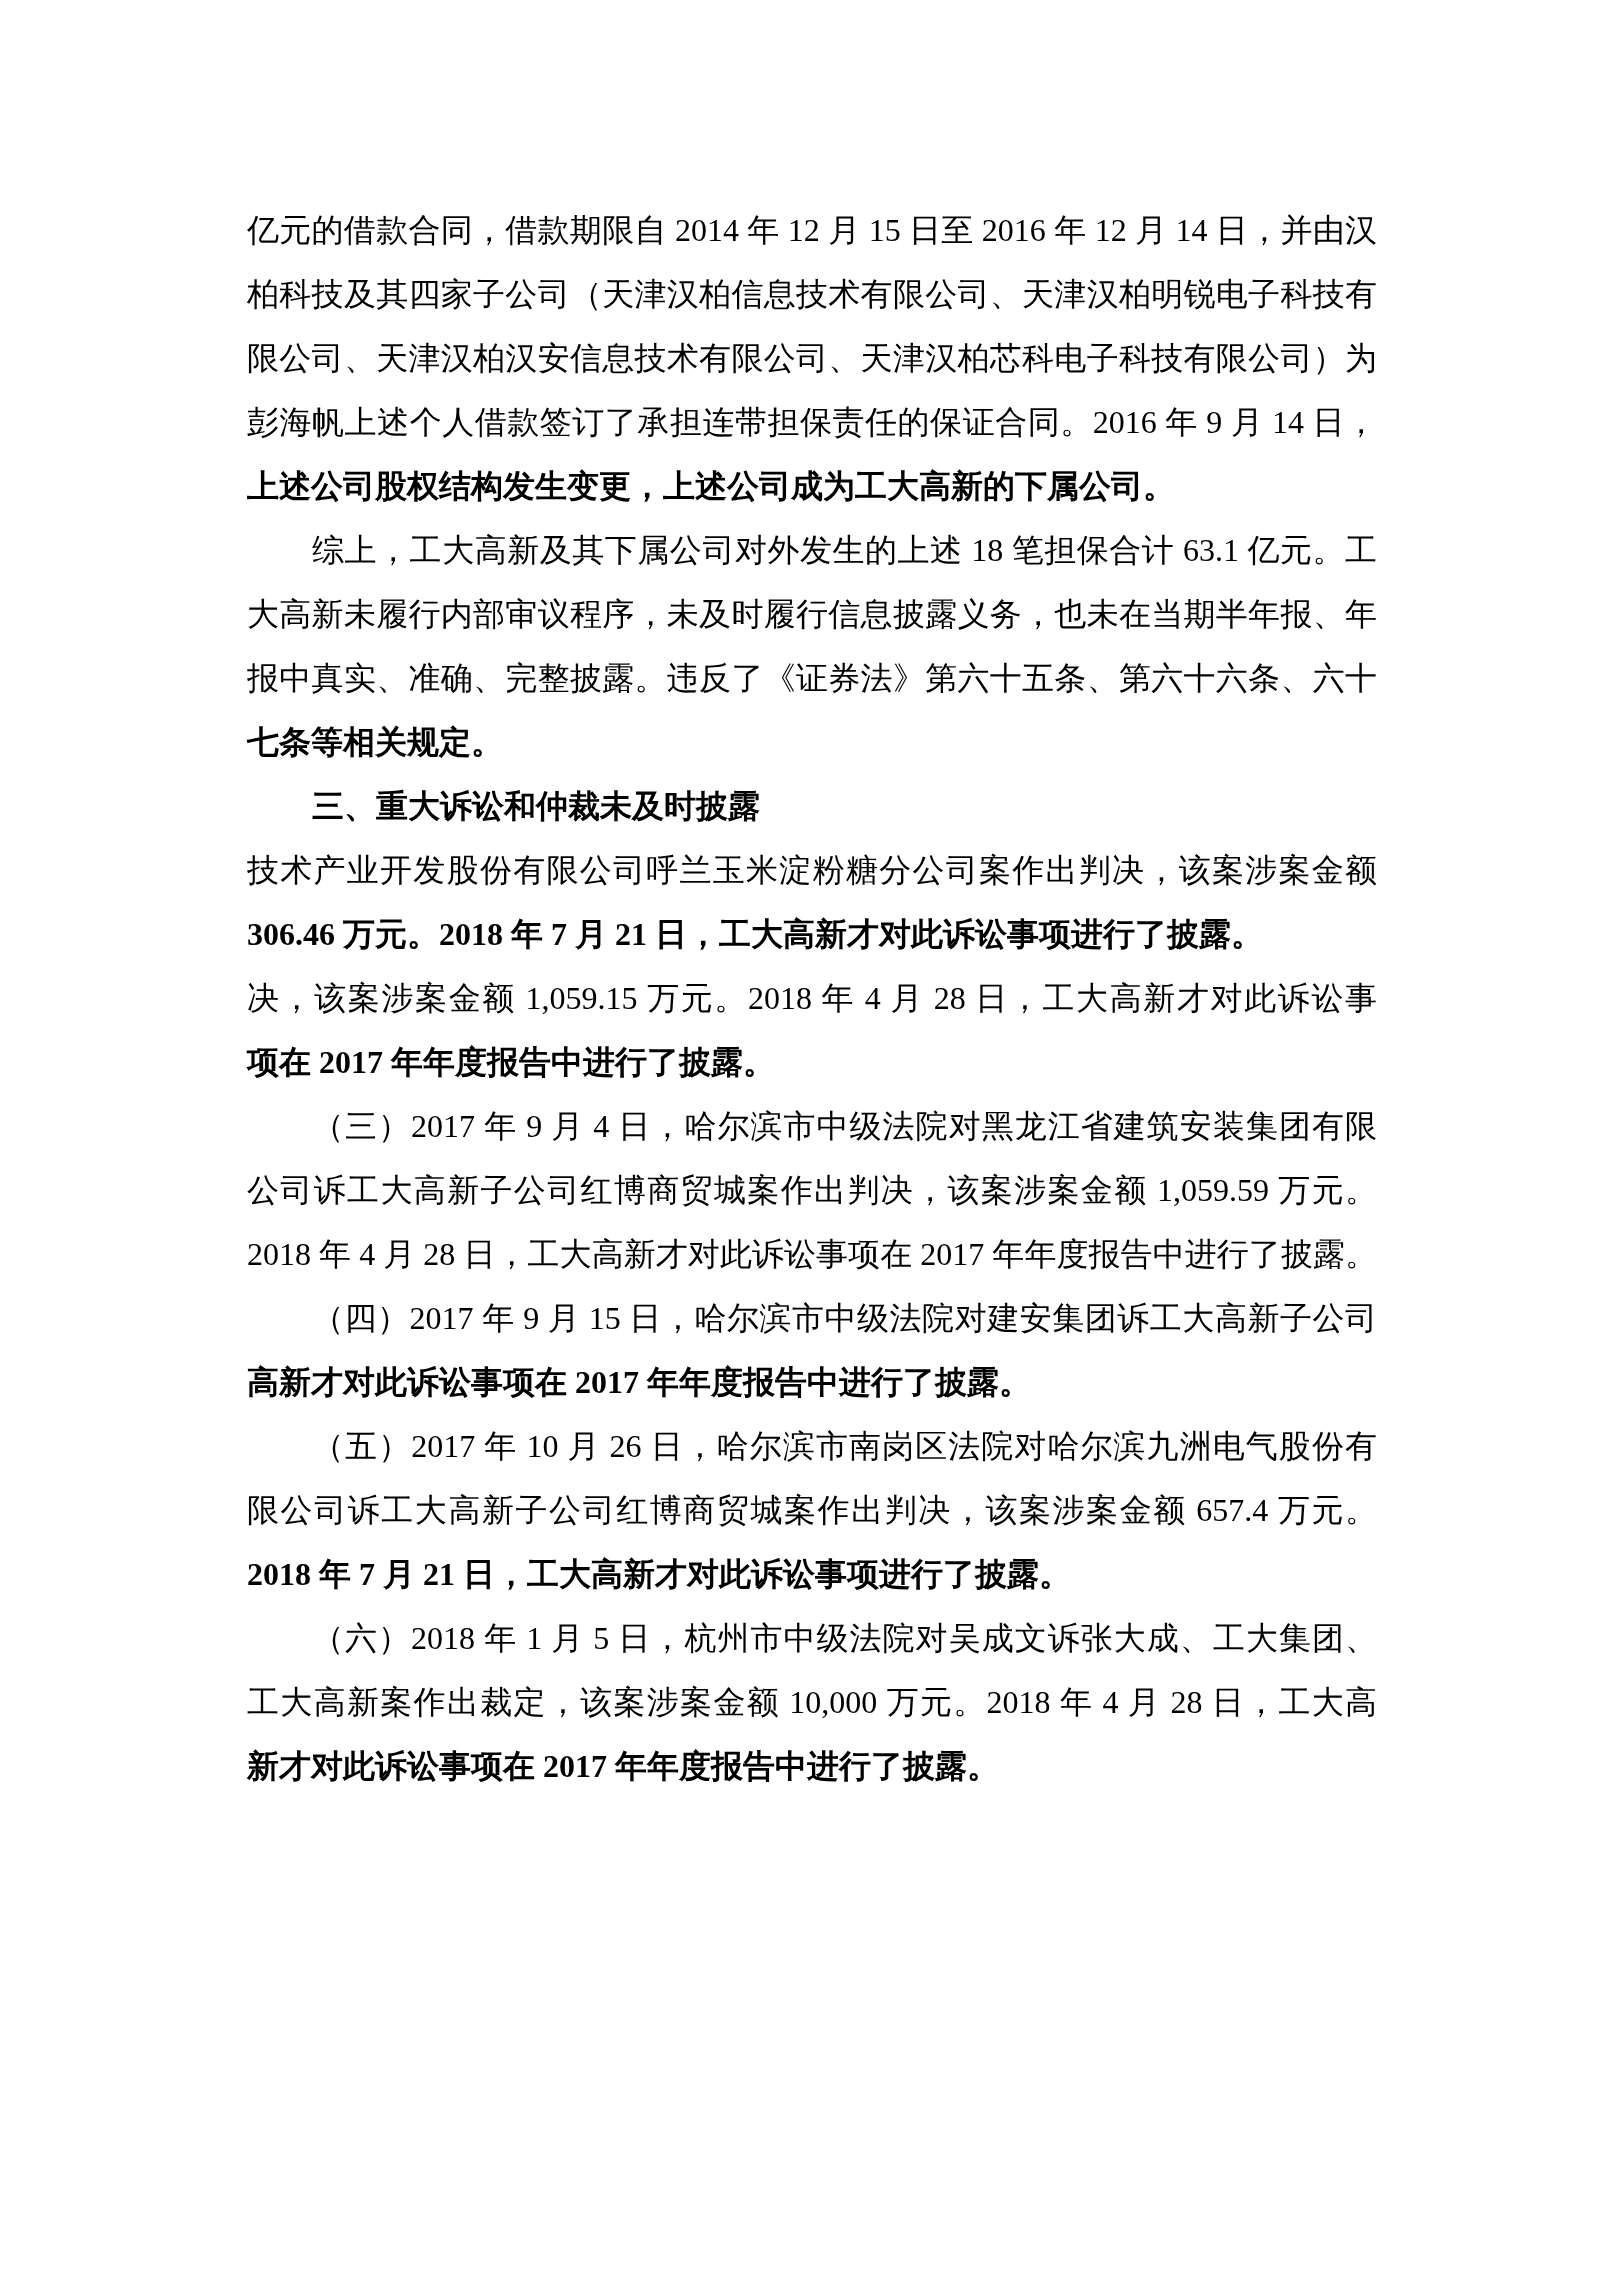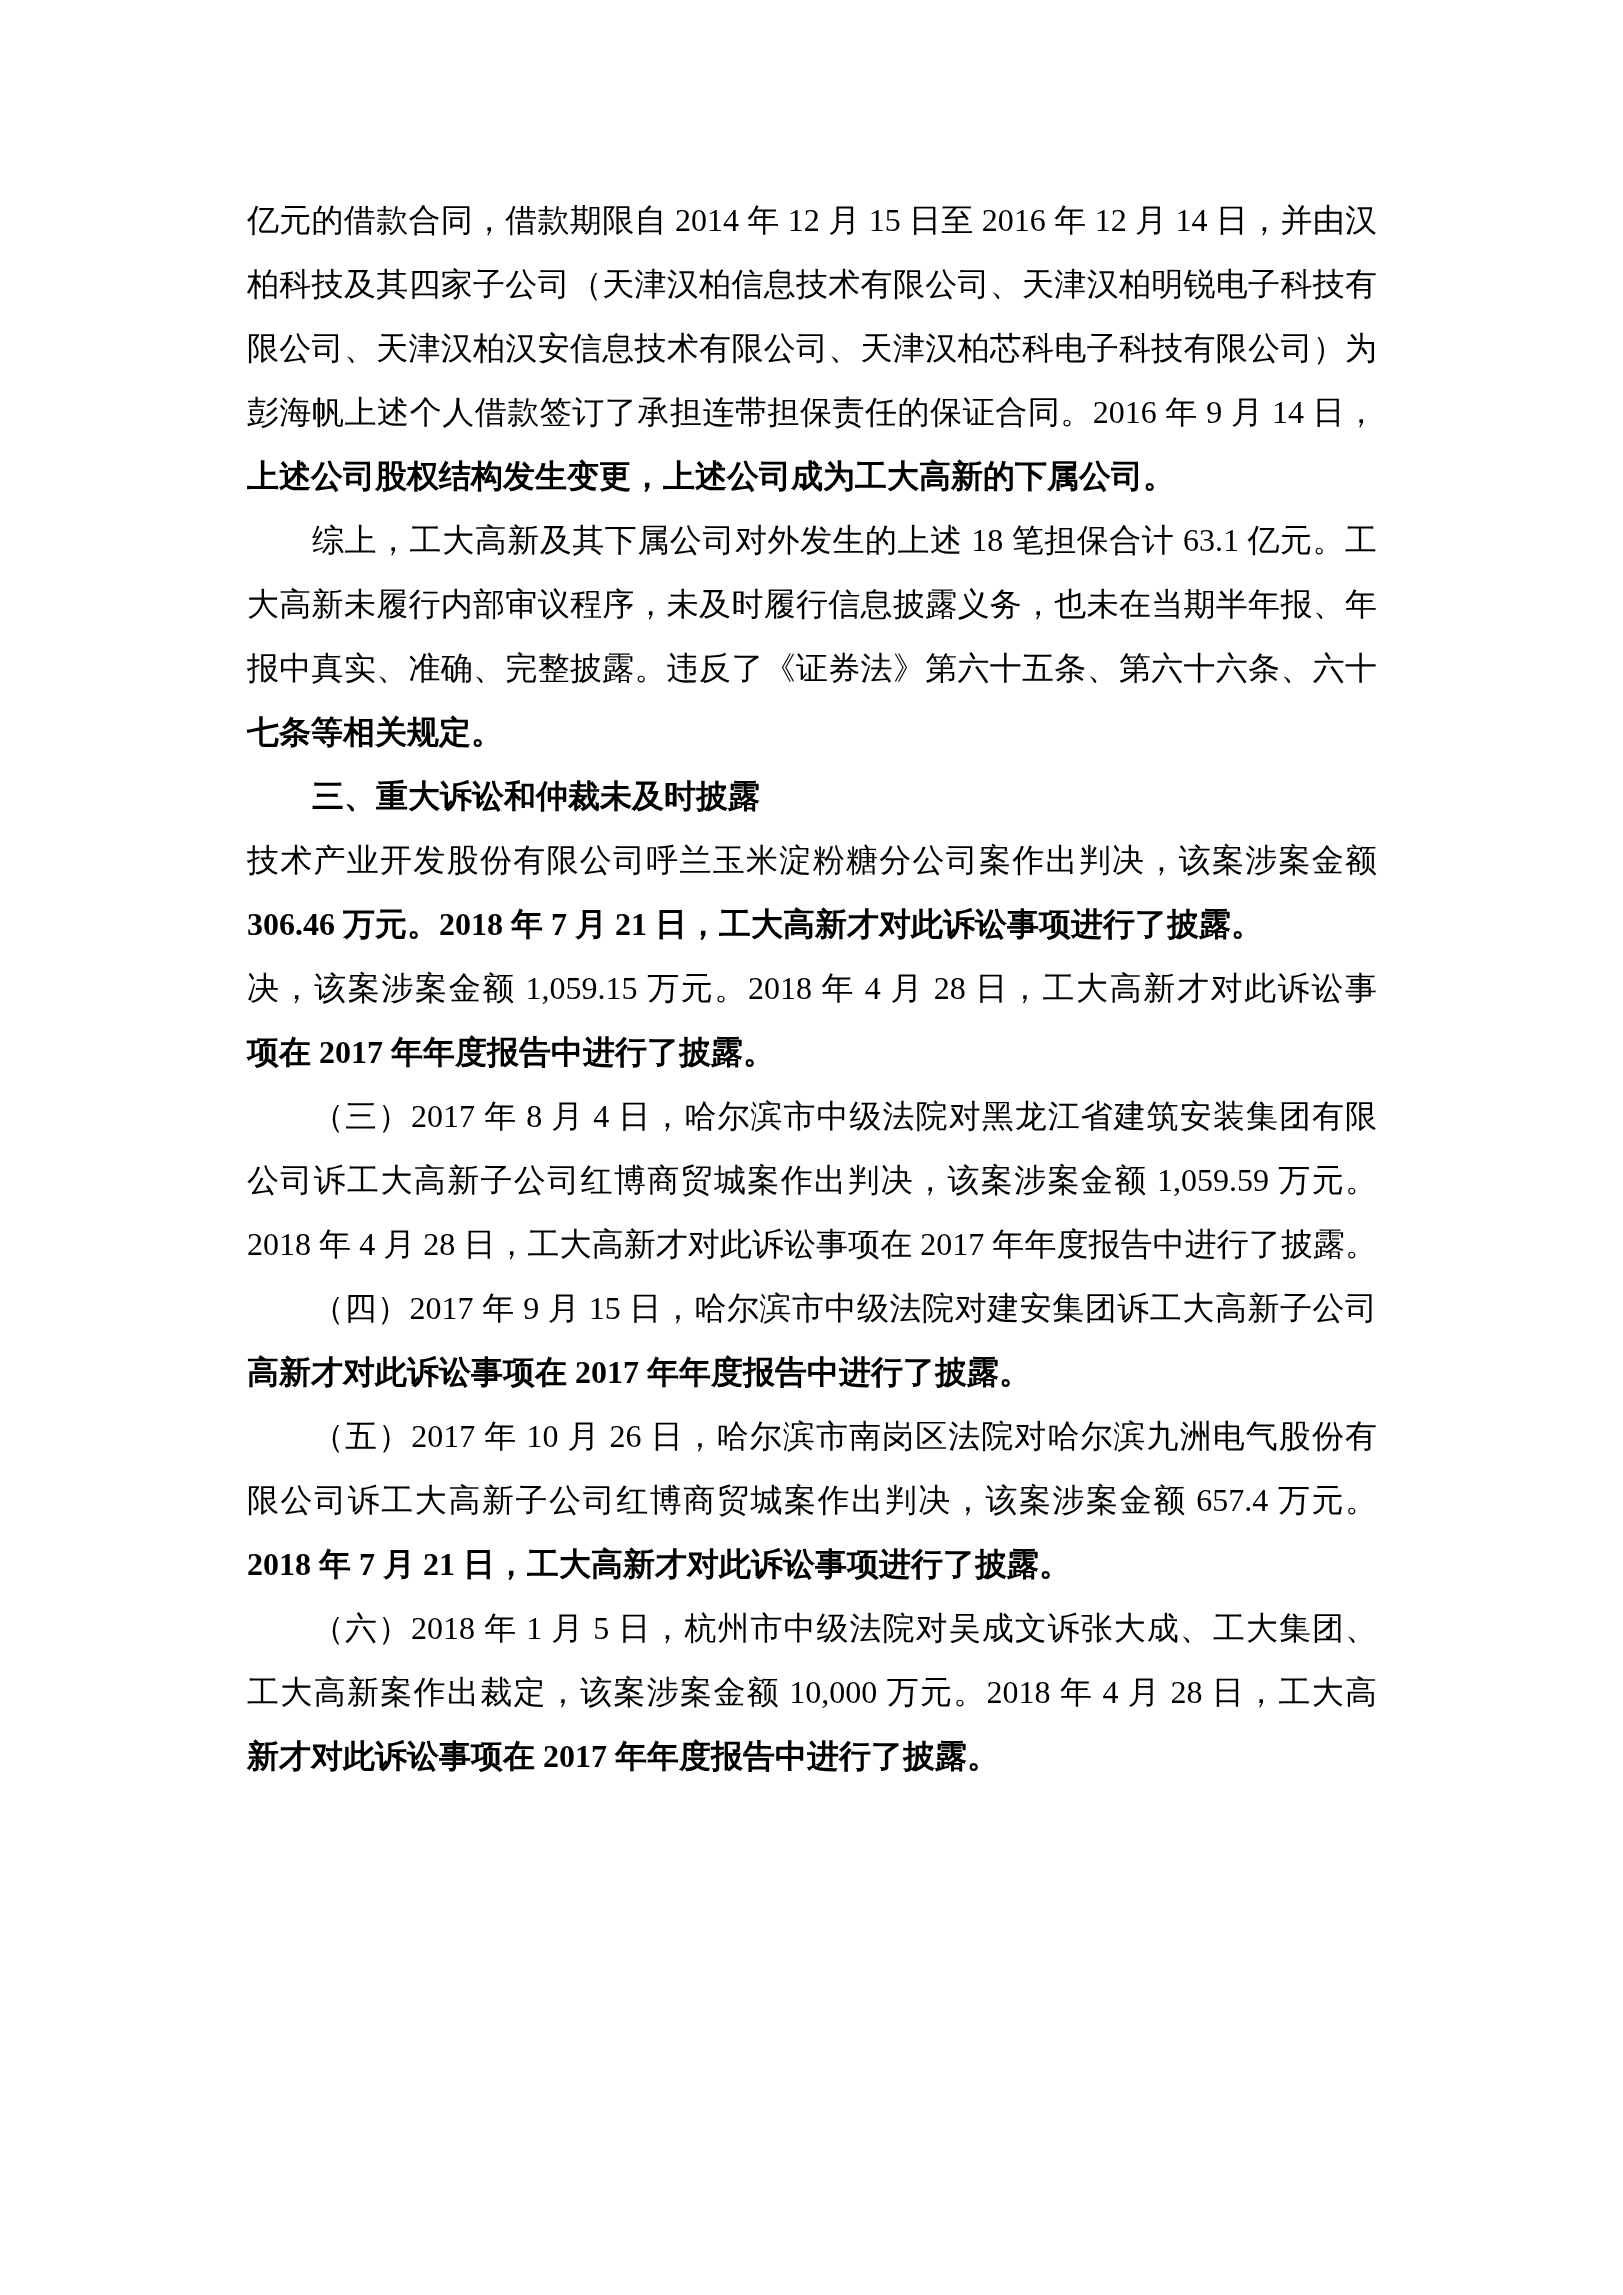--- a/index.html
+++ b/index.html
@@ -11,21 +11,21 @@
     width: 1623px;
     height: 2295px;
     position: relative;
     overflow: hidden;
     font-family: "Liberation Serif", "DejaVu Serif", serif;
     color: #000000;
   }
   .page {
     position: absolute;
     left: 247px;
-    top: 188px;
+    top: 198px;
     width: 1130px;
   }
   .para {
     margin: 0;
     padding: 0;
   }
   .line {
     display: block;
     height: 64px;
     line-height: 64px;
@@ -72,21 +72,21 @@
     <span class="line">技术产业开发股份有限公司呼兰玉米淀粉糖分公司案作出判决，该案涉案金额</span>
     <span class="line last">306.46 万元。2018 年 7 月 21 日，工大高新才对此诉讼事项进行了披露。</span>
   </div>
 
   <div class="para">
     <span class="line">决，该案涉案金额 1,059.15 万元。2018 年 4 月 28 日，工大高新才对此诉讼事</span>
     <span class="line last">项在 2017 年年度报告中进行了披露。</span>
   </div>
 
   <div class="para">
-    <span class="line indent">（三）2017 年 8 月 4 日，哈尔滨市中级法院对黑龙江省建筑安装集团有限</span>
+    <span class="line indent">（三）2017 年 9 月 4 日，哈尔滨市中级法院对黑龙江省建筑安装集团有限</span>
     <span class="line">公司诉工大高新子公司红博商贸城案作出判决，该案涉案金额 1,059.59 万元。</span>
     <span class="line">2018 年 4 月 28 日，工大高新才对此诉讼事项在 2017 年年度报告中进行了披露。</span>
   </div>
 
   <div class="para">
     <span class="line indent">（四）2017 年 9 月 15 日，哈尔滨市中级法院对建安集团诉工大高新子公司</span>
     <span class="line last">高新才对此诉讼事项在 2017 年年度报告中进行了披露。</span>
   </div>
 
   <div class="para">

